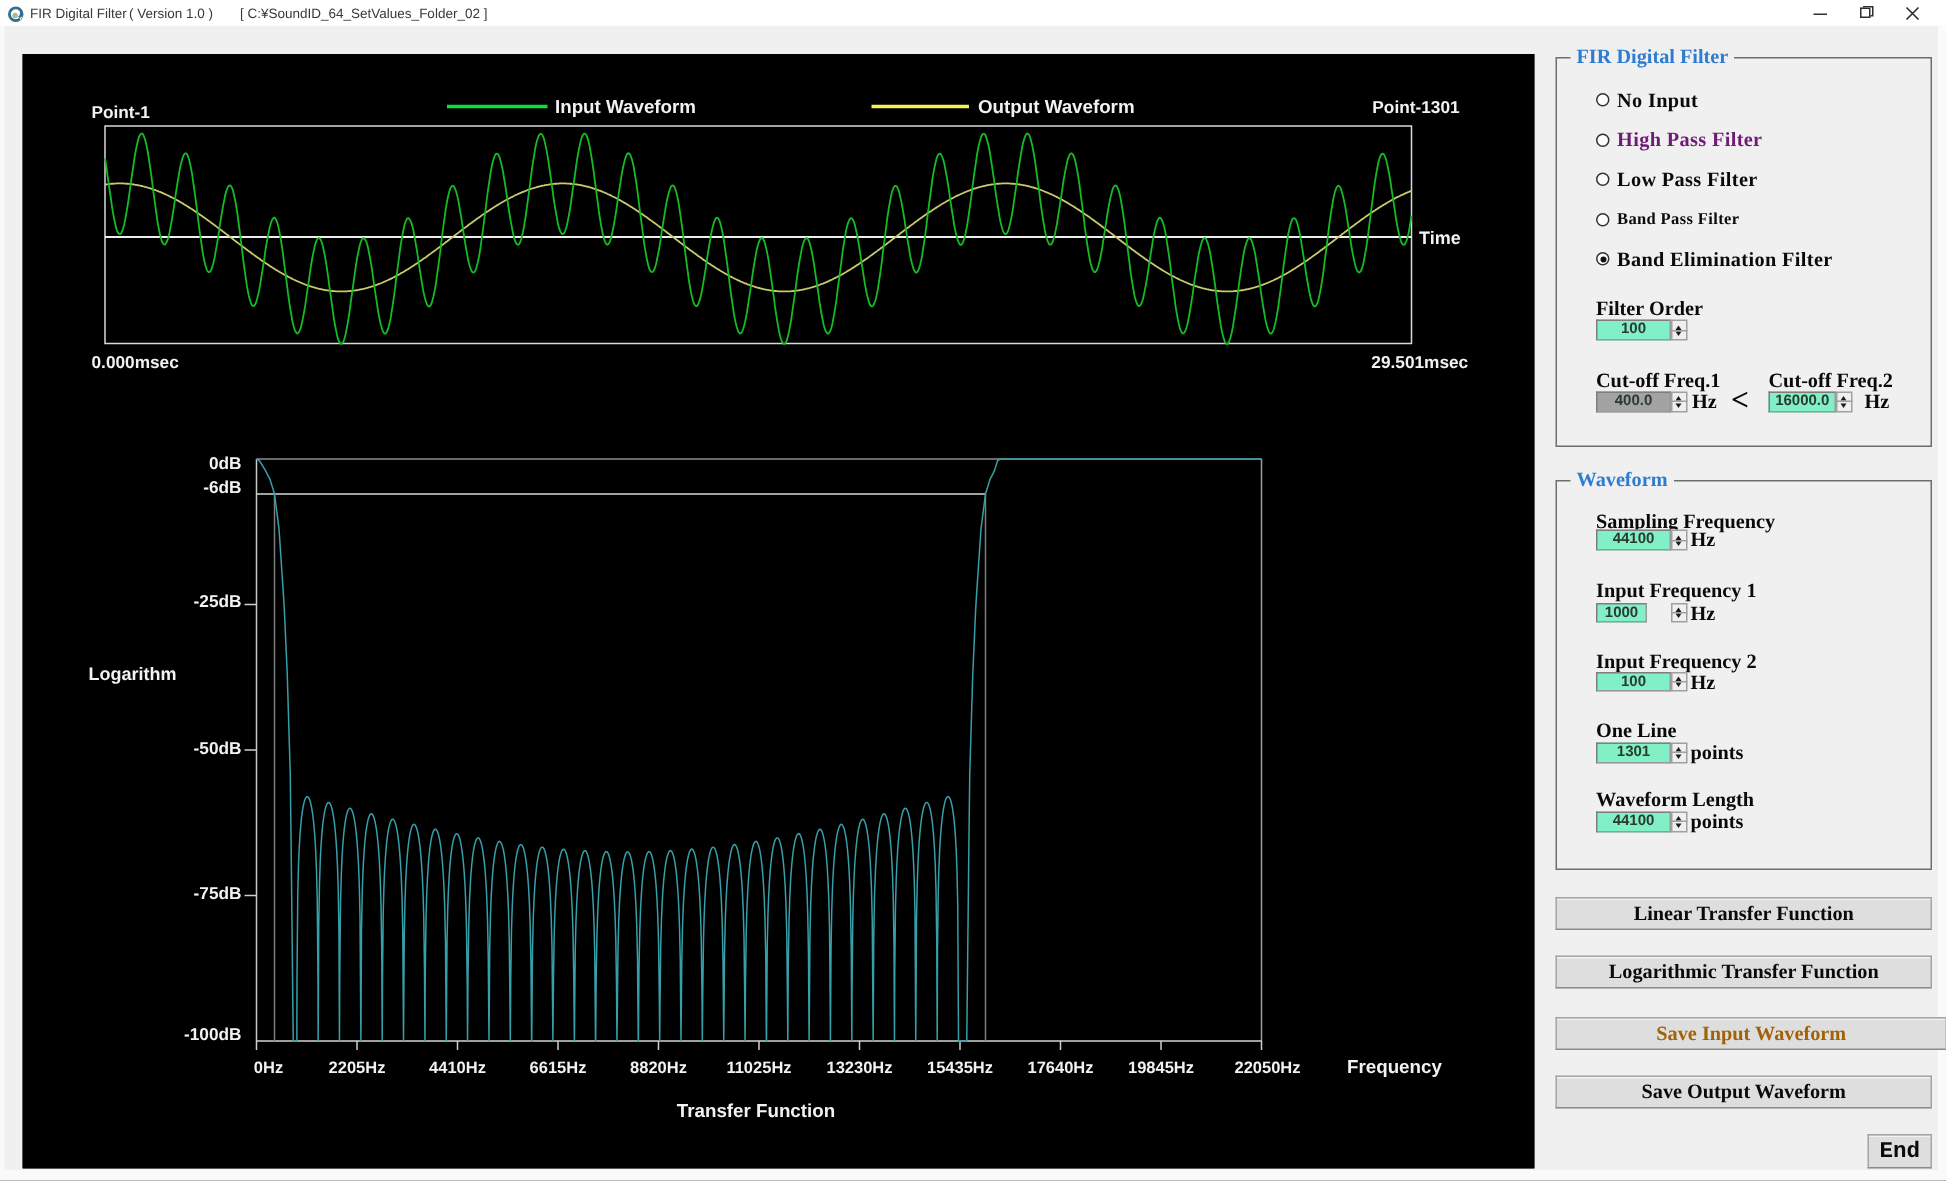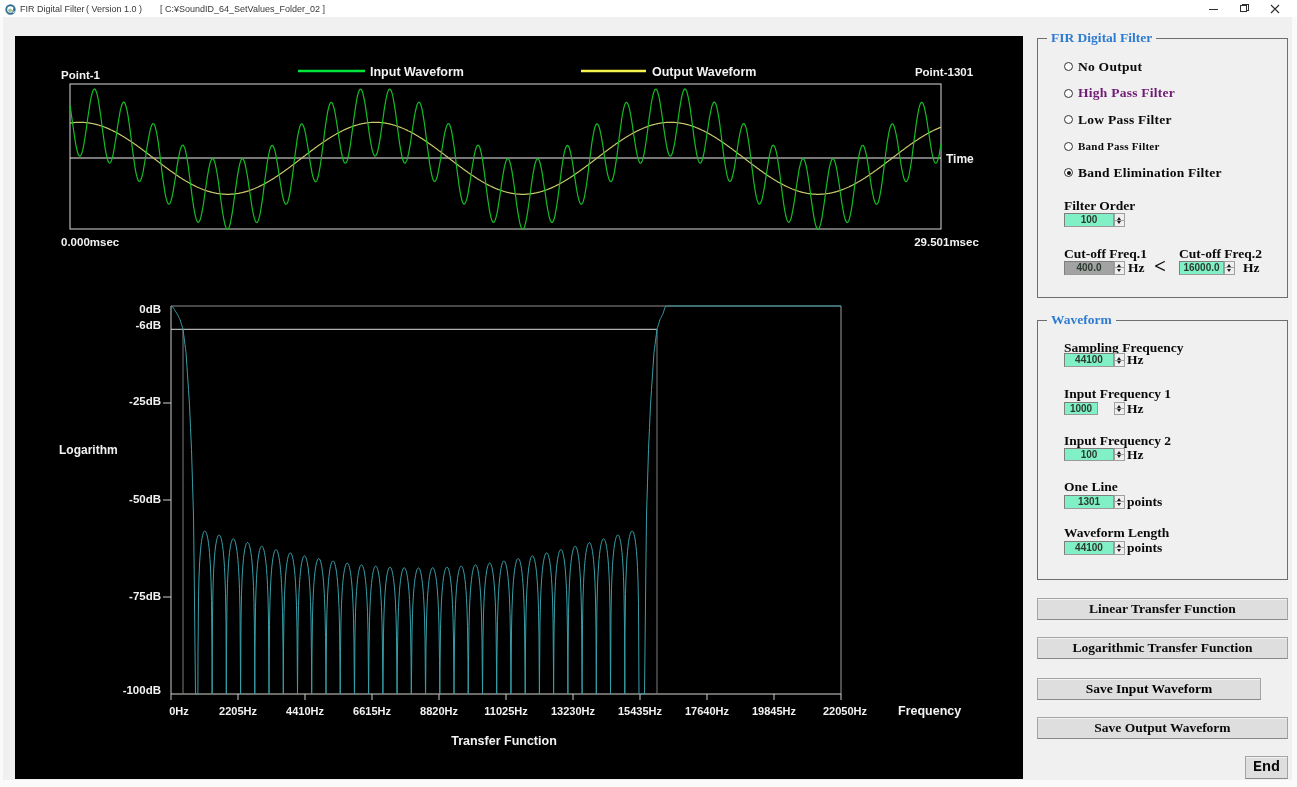--- a/index.html
+++ b/index.html
@@ -79,21 +79,21 @@
 <text x="759" y="679" text-anchor="middle" style="font-family:'Liberation Sans',sans-serif;font-weight:bold;fill:#f2f2f2;font-size:11px;">19845Hz</text>
 <text x="830" y="679" text-anchor="middle" style="font-family:'Liberation Sans',sans-serif;font-weight:bold;fill:#f2f2f2;font-size:11px;">22050Hz</text>
 <text x="883" y="679" style="font-family:'Liberation Sans',sans-serif;font-weight:bold;fill:#f2f2f2;font-size:12.5px;">Frequency</text>
 <text x="44" y="417.5" style="font-family:'Liberation Sans',sans-serif;font-weight:bold;fill:#f2f2f2;font-size:12px;">Logarithm</text>
 <text x="489" y="708.5" text-anchor="middle" style="font-family:'Liberation Sans',sans-serif;font-weight:bold;fill:#f2f2f2;font-size:12.5px;">Transfer Function</text>
 </svg>
 </div>
 <div style="position:absolute;left:1037px;top:38px;width:251px;height:260px;border:1px solid #6e6e6e;box-sizing:border-box;"></div>
 <div style="position:absolute;left:1047px;top:29px;background:#f0f0f0;padding:0 4px;font-family:'Liberation Serif',serif;font-weight:bold;font-size:13.5px;line-height:17px;color:#2e7cd1;">FIR Digital Filter</div>
 <div style="position:absolute;left:1064px;top:62.0px;width:9px;height:9px;border-radius:50%;background:#fdfdfd;border:1px solid #333;box-sizing:border-box;"></div>
-<div style="position:absolute;left:1078px;top:58.5px;font-family:'Liberation Serif',serif;font-weight:bold;font-size:13.5px;letter-spacing:0.25px;line-height:16px;color:#0a0a0a;white-space:nowrap;">No Output</div>
+<div style="position:absolute;left:1078px;top:58.5px;font-family:'Liberation Serif',serif;font-weight:bold;font-size:13.5px;letter-spacing:0.25px;line-height:16px;color:#0a0a0a;white-space:nowrap;">No Input</div>
 <div style="position:absolute;left:1064px;top:88.5px;width:9px;height:9px;border-radius:50%;background:#fdfdfd;border:1px solid #333;box-sizing:border-box;"></div>
 <div style="position:absolute;left:1078px;top:85px;font-family:'Liberation Serif',serif;font-weight:bold;font-size:13.5px;letter-spacing:0.25px;line-height:16px;color:#701a75;white-space:nowrap;">High Pass Filter</div>
 <div style="position:absolute;left:1064px;top:115.0px;width:9px;height:9px;border-radius:50%;background:#fdfdfd;border:1px solid #333;box-sizing:border-box;"></div>
 <div style="position:absolute;left:1078px;top:111.5px;font-family:'Liberation Serif',serif;font-weight:bold;font-size:13.5px;letter-spacing:0.25px;line-height:16px;color:#0a0a0a;white-space:nowrap;">Low Pass Filter</div>
 <div style="position:absolute;left:1064px;top:141.5px;width:9px;height:9px;border-radius:50%;background:#fdfdfd;border:1px solid #333;box-sizing:border-box;"></div>
 <div style="position:absolute;left:1078px;top:138px;font-family:'Liberation Serif',serif;font-weight:bold;font-size:11px;letter-spacing:0.25px;line-height:16px;color:#0a0a0a;white-space:nowrap;">Band Pass Filter</div>
 <div style="position:absolute;left:1064px;top:168.0px;width:9px;height:9px;border-radius:50%;background:#fdfdfd;border:1px solid #333;box-sizing:border-box;"></div>
 <div style="position:absolute;left:1066.5px;top:170.5px;width:4px;height:4px;border-radius:50%;background:#111;"></div>
 <div style="position:absolute;left:1078px;top:164.5px;font-family:'Liberation Serif',serif;font-weight:bold;font-size:13.5px;letter-spacing:0.25px;line-height:16px;color:#0a0a0a;white-space:nowrap;">Band Elimination Filter</div>
 <div style="position:absolute;left:1064px;top:197.6px;font-family:'Liberation Serif',serif;font-weight:bold;font-size:13.5px;letter-spacing:0px;line-height:16px;color:#0a0a0a;white-space:nowrap;">Filter Order</div>
@@ -149,14 +149,14 @@
 <div style="position:absolute;left:1127px;top:494.0px;font-family:'Liberation Serif',serif;font-weight:bold;font-size:13.5px;letter-spacing:0px;line-height:16px;color:#0a0a0a;white-space:nowrap;">points</div>
 <div style="position:absolute;left:1064px;top:525.0px;font-family:'Liberation Serif',serif;font-weight:bold;font-size:13.5px;letter-spacing:0px;line-height:16px;color:#0a0a0a;white-space:nowrap;">Waveform Length</div>
 <div style="position:absolute;left:1064px;top:541.25px;width:50px;height:13.5px;background:#82f0c6;border:1px solid #9a9a9a;border-top-color:#7e7e7e;border-left-color:#7e7e7e;box-sizing:border-box;text-align:center;font-family:'Liberation Sans',sans-serif;font-weight:bold;font-size:10px;line-height:11.5px;color:#2c3b30;">44100</div>
 <div style="position:absolute;left:1114px;top:541.25px;width:11px;height:13.5px;box-sizing:border-box;background:#efefef;border:1px solid #a0a0a0;"></div>
 <div style="position:absolute;left:1116.8px;top:544.45px;width:0;height:0;border-left:2.6px solid transparent;border-right:2.6px solid transparent;border-bottom:3px solid #1a1a1a;"></div>
 <div style="position:absolute;left:1116.8px;top:548.85px;width:0;height:0;border-left:2.6px solid transparent;border-right:2.6px solid transparent;border-top:3px solid #1a1a1a;"></div>
 <div style="position:absolute;left:1114px;top:547.45px;width:11px;height:1px;background:#a0a0a0;"></div>
 <div style="position:absolute;left:1127px;top:540.0px;font-family:'Liberation Serif',serif;font-weight:bold;font-size:13.5px;letter-spacing:0px;line-height:16px;color:#0a0a0a;white-space:nowrap;">points</div>
 <div style="position:absolute;left:1037px;top:598px;width:251px;height:22px;box-sizing:border-box;background:#dedede;border:1px solid #a5a5a5;border-bottom-color:#8a8a8a;box-shadow:inset 0 1px 0 #f2f2f2;text-align:center;font-family:'Liberation Serif',serif;font-weight:bold;font-size:13.5px;line-height:20px;color:#0a0a0a;">Linear Transfer Function</div>
 <div style="position:absolute;left:1037px;top:637px;width:251px;height:22px;box-sizing:border-box;background:#dedede;border:1px solid #a5a5a5;border-bottom-color:#8a8a8a;box-shadow:inset 0 1px 0 #f2f2f2;text-align:center;font-family:'Liberation Serif',serif;font-weight:bold;font-size:13.5px;line-height:20px;color:#0a0a0a;">Logarithmic Transfer Function</div>
-<div style="position:absolute;left:1037px;top:678px;width:224px;height:22px;box-sizing:border-box;background:#dedede;border:1px solid #a5a5a5;border-bottom-color:#8a8a8a;box-shadow:inset 0 1px 0 #f2f2f2;text-align:center;font-family:'Liberation Serif',serif;font-weight:bold;font-size:13.5px;line-height:20px;color:#000000;">Save Input Waveform</div>
+<div style="position:absolute;left:1037px;top:678px;width:261px;height:22px;box-sizing:border-box;background:#dedede;border:1px solid #a5a5a5;border-bottom-color:#8a8a8a;box-shadow:inset 0 1px 0 #f2f2f2;text-align:center;font-family:'Liberation Serif',serif;font-weight:bold;font-size:13.5px;line-height:20px;color:#a16207;">Save Input Waveform</div>
 <div style="position:absolute;left:1037px;top:717px;width:251px;height:22px;box-sizing:border-box;background:#dedede;border:1px solid #a5a5a5;border-bottom-color:#8a8a8a;box-shadow:inset 0 1px 0 #f2f2f2;text-align:center;font-family:'Liberation Serif',serif;font-weight:bold;font-size:13.5px;line-height:20px;color:#0a0a0a;">Save Output Waveform</div>
 <div style="position:absolute;left:1245px;top:756px;width:43px;height:23px;box-sizing:border-box;background:#dedede;border:1px solid #a5a5a5;border-bottom-color:#8a8a8a;box-shadow:inset 0 1px 0 #f2f2f2;text-align:center;font-family:Liberation Mono, monospace;font-weight:bold;font-size:15px;line-height:21px;color:#0a0a0a;">End</div>
 </body></html>

